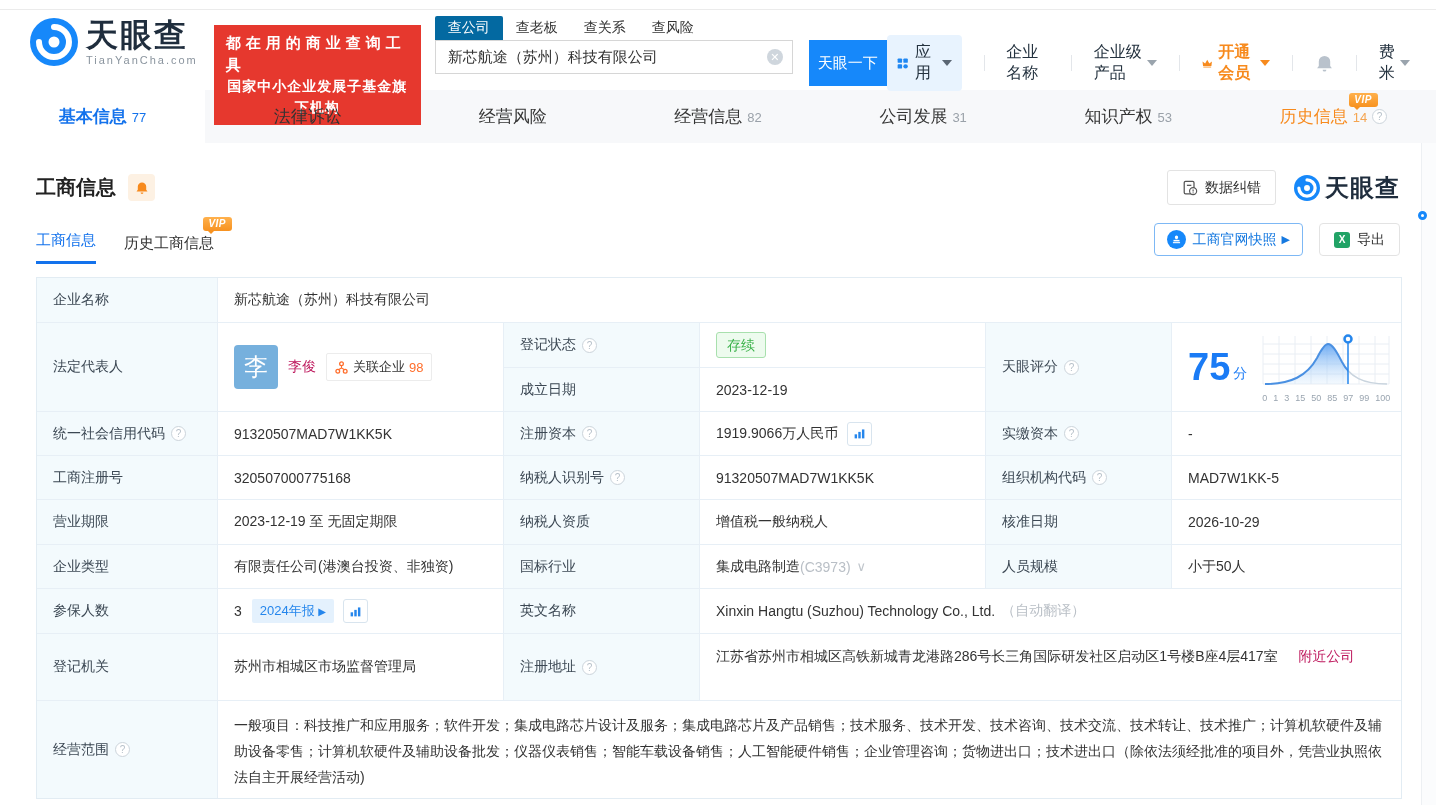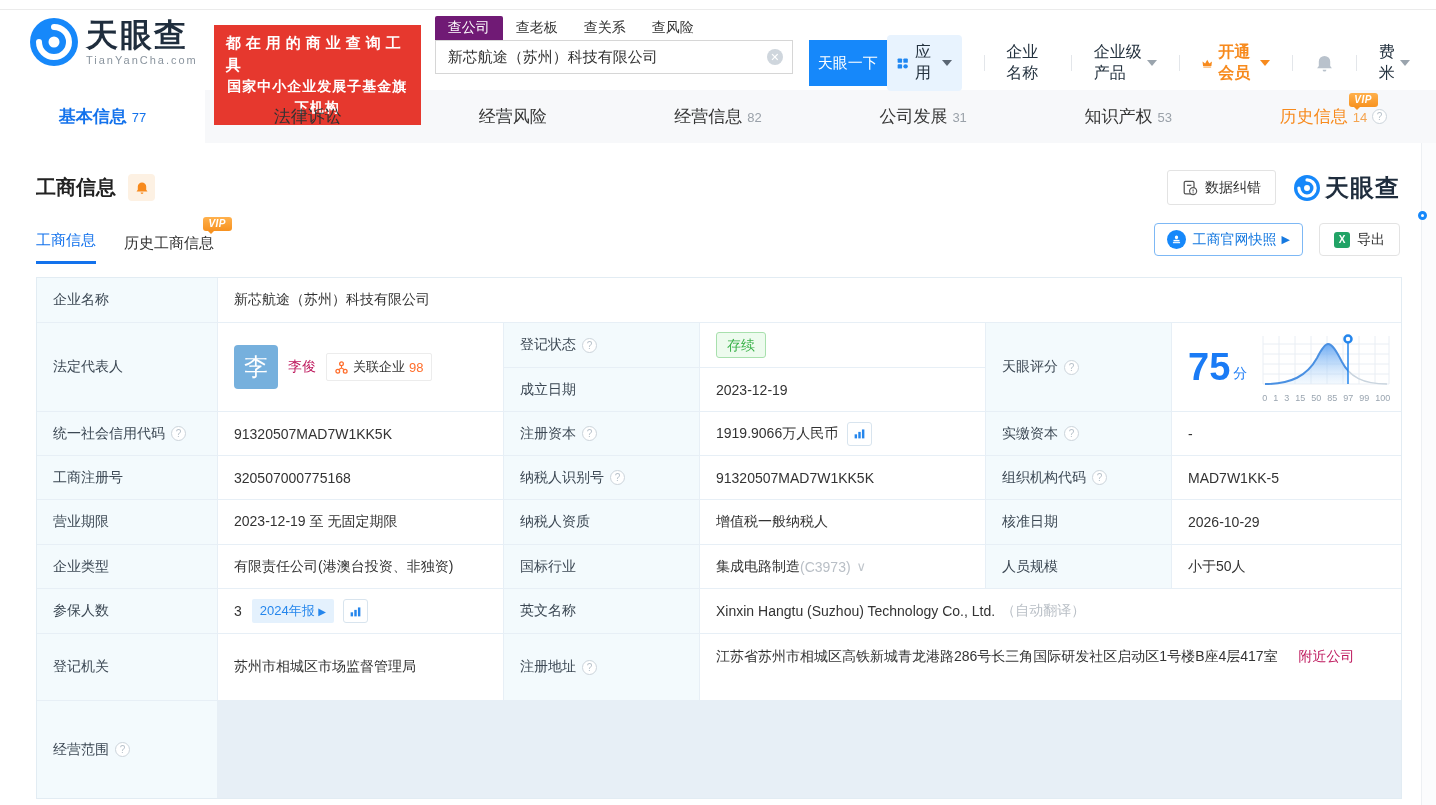--- a/index.html
+++ b/index.html
@@ -15,21 +15,21 @@
   .logo-txt { margin-left:8px; }
   .logo-cn { font-size:32px; font-weight:bold; color:#1f2d3d; letter-spacing:2px; line-height:34px; }
   .logo-domain { font-size:11px; color:#8a949e; letter-spacing:2px; margin-top:2px; }
   .slogan { margin-left:16px; margin-top:15px; background:#e6382e; color:#fff; padding:7px 12px; }
   .slogan div:first-child { font-size:15px; font-weight:bold; letter-spacing:5px; line-height:22px; }
   .slogan div:last-child  { font-size:14px; font-weight:bold; letter-spacing:1px; line-height:21px;text-align:center; }
 
   .search { margin-left:14px; margin-top:5px; width:452px; }
   .search-tabs { display:flex; align-items:flex-end; height:25px; }
   .search-tab { font-size:14px; color:#333; padding:3px 13px; cursor:pointer; }
-  .search-tab.active { background:#701a75; color:#fff; border-radius:2px 2px 0 0; }
+  .search-tab.active { background:#0369a1; color:#fff; border-radius:2px 2px 0 0; }
   .search-row { display:flex; }
   .input-wrap { position:relative; width:368px; }
   .input-wrap input { width:100%; height:34px; border:1px solid #d6d6d6; font-size:15px;
       padding:0 34px 0 12px; color:#333; outline:none;
       font-family:"Liberation Sans","DejaVu Sans",sans-serif; }
   .clear-ic { position:absolute; right:10px; top:9px; width:16px; height:16px; border-radius:50%;
       background:#cfd6dd; color:#fff; font-size:11px; line-height:16px; text-align:center; cursor:pointer; }
   .search-btn { margin-left:16px; width:80px; height:46px; background:#1688fa; color:#fff; border:none;
       font-size:15px; cursor:pointer; font-family:"Liberation Sans","DejaVu Sans",sans-serif; }
 
@@ -475,18 +475,19 @@
       </div>
       <div class="cell addr-cell" style="grid-area:9/4/10/7">
         <span>江苏省苏州市相城区高铁新城青龙港路286号长三角国际研发社区启动区1号楼B座4层417室</span>
         <a class="link" style="margin-left:17px">附近公司</a>
       </div>
 
       <div class="cell lbl" style="grid-area:10/1/11/2; align-items:center;">
         <span>经营范围</span>
           <span class="help-ic">?</span>
       </div>
+      <div class="cell block scope-cell" style="grid-area:10/2/11/7">一般项目：科技推广和应用服务；软件开发；集成电路芯片设计及服务；集成电路芯片及产品销售；技术服务、技术开发、技术咨询、技术交流、技术转让、技术推广；计算机软硬件及辅助设备零售；计算机软硬件及辅助设备批发；仪器仪表销售；智能车载设备销售；人工智能硬件销售；企业管理咨询；货物进出口；技术进出口（除依法须经批准的项目外，凭营业执照依法自主开展经营活动)</div>
     </div>
   </main>
 
   <div class="right-rail"></div>
   <div class="rail-dot"></div>
 </div>
 
 </body></html>

